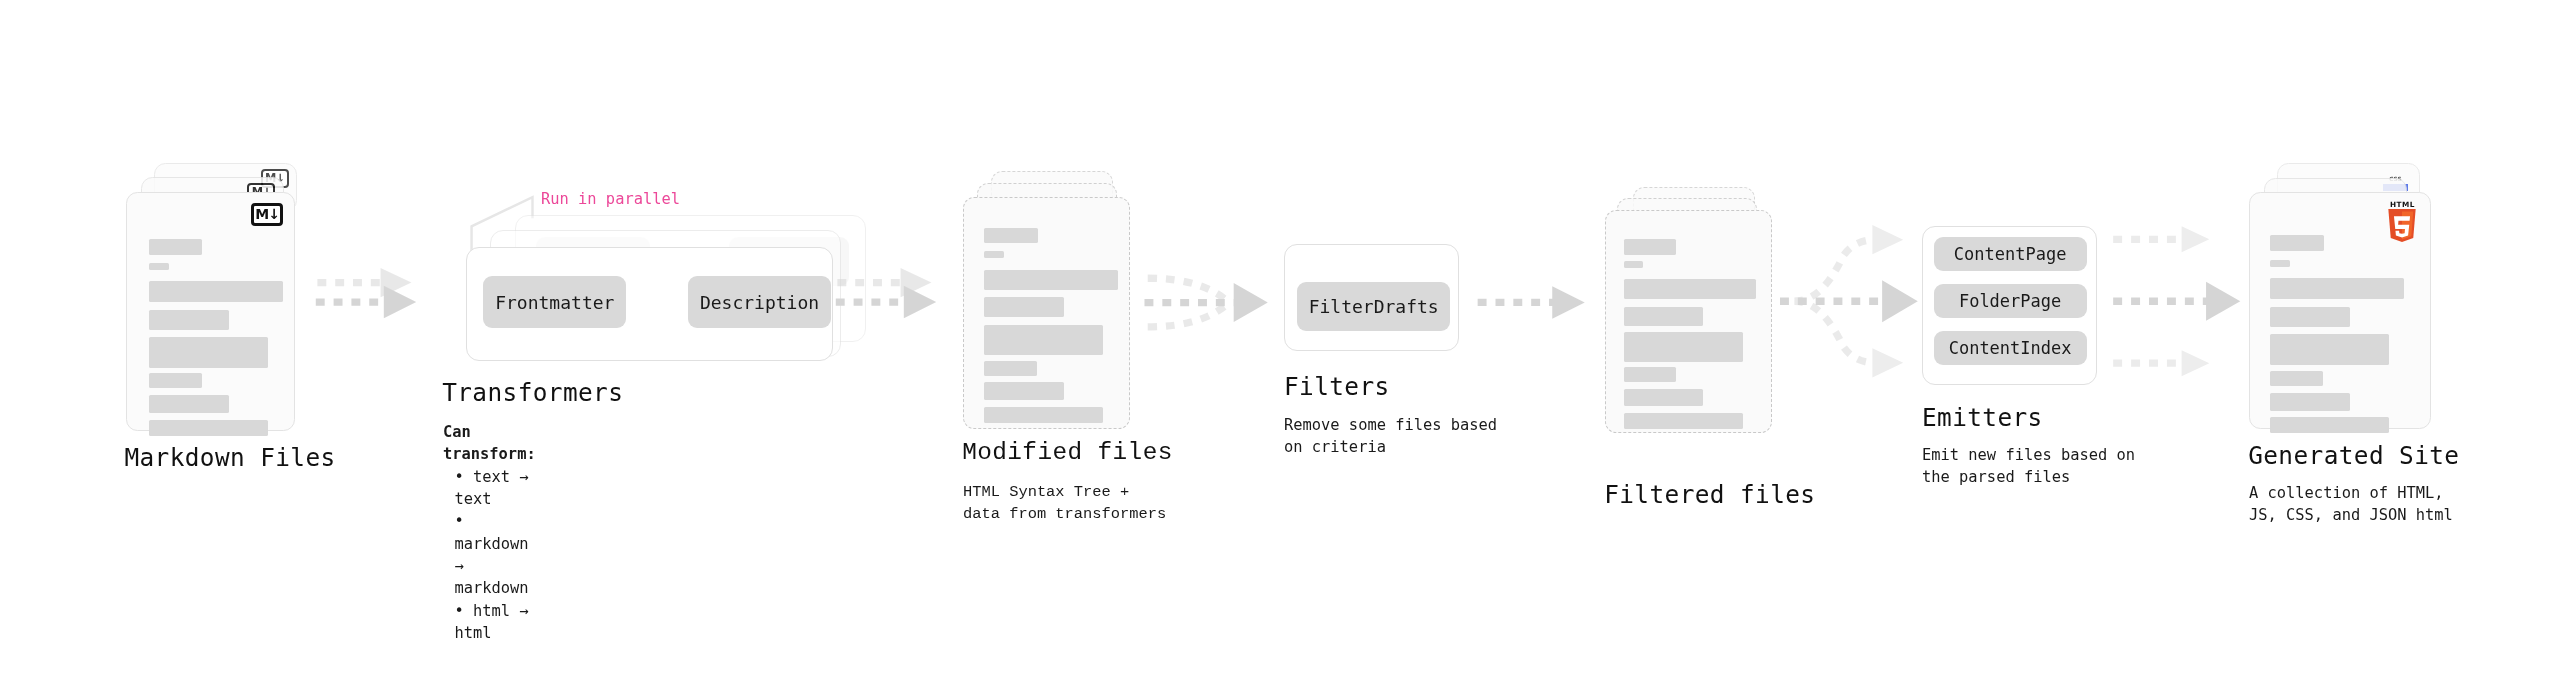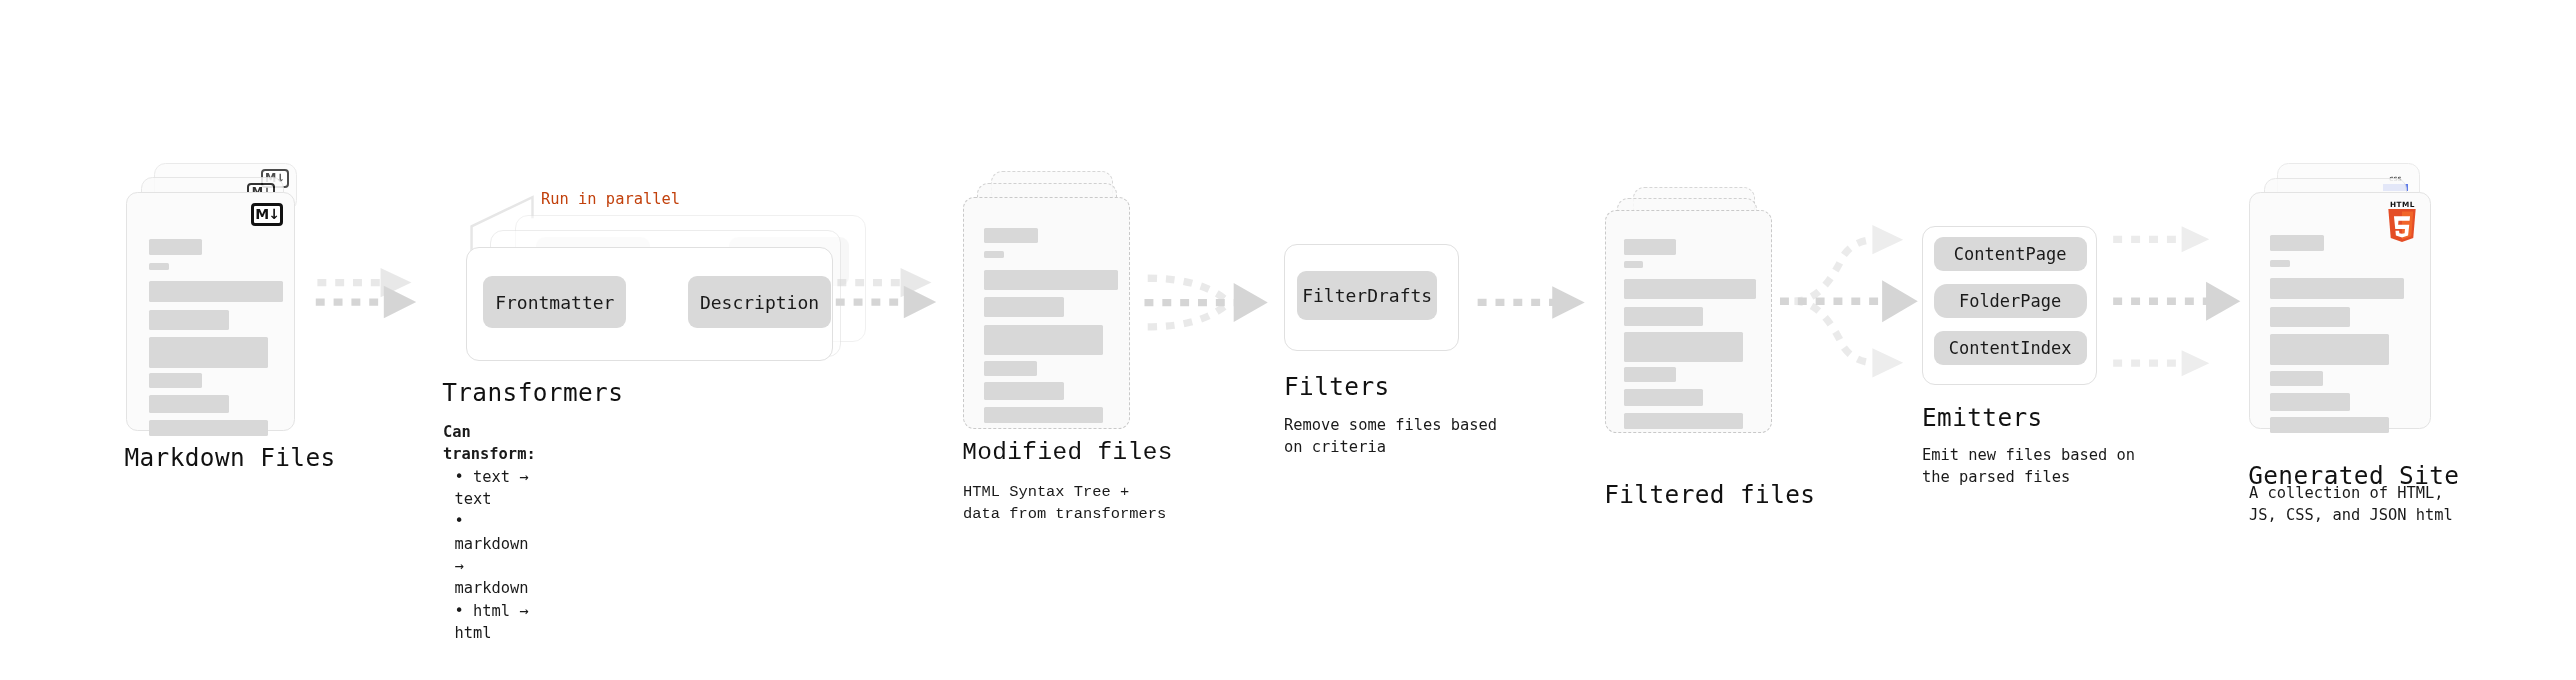--- a/index.html
+++ b/index.html
@@ -65,21 +65,21 @@
     position:absolute;font-size:24.4px;color:#111;white-space:nowrap;letter-spacing:0.4px;
   }
   .sub{
     position:absolute;font-size:15.4px;color:#1a1a1a;line-height:1.45;white-space:nowrap;
   }
   .sub .b{display:block;}
   .bullets{position:absolute;font-size:15.4px;color:#1a1a1a;line-height:1.45;}
   .bullets .hd{display:block;font-weight:bold;}
   .bullets .li{display:block;padding-left:11.4px;}
 
-  .note{position:absolute;font-size:15.4px;color:#c2410c;white-space:nowrap;}
+  .note{position:absolute;font-size:15.4px;color:#ec4899;white-space:nowrap;}
 
   svg{display:block;overflow:visible;}
   .arrowlayer{position:absolute;pointer-events:none;}
 </style>
 </head>
 <body>
 
 <div class="stage">
 
   <div class="panel" style="left:126px;top:163px;">
@@ -216,21 +216,21 @@
       </g>
       <g fill="none" stroke="#d5d5d5" stroke-width="9" stroke-dasharray="11 11">
         <path d="M8 72 H120"></path>
       </g>
       <polygon points="118,48 160,72 118,96" fill="#d5d5d5"></polygon>
     </svg>
   </div>
 
   <div class="panel" style="left:1284px;top:244px;">
     <div class="groupbox" style="left:0;top:0;width:175px;height:107px;">
-      <div class="pill" style="left:12.2px;top:26px;width:140px;height:49px;">FilterDrafts</div>
+      <div class="pill" style="left:12.2px;top:37px;width:153px;height:49px;">FilterDrafts</div>
     </div>
     <div class="title" style="left:0px;top:128px;">Filters</div>
     <div class="sub" style="left:0px;top:170px;">
       <span class="b">Remove some files based</span>
       <span class="b">on criteria</span>
     </div>
   </div>
 
   <div class="arrowlayer" style="left:1471px;top:270px;">
     <svg width="122" height="73" viewBox="0 0 150 90">
@@ -270,21 +270,21 @@
       <g fill="none" stroke="#d5d5d5" stroke-width="9" stroke-dasharray="11 11">
         <path d="M0 96 H130"></path>
       </g>
       <polygon points="126,70 170,96 126,122" fill="#d5d5d5"></polygon>
     </svg>
   </div>
 
   <div class="panel" style="left:1922px;top:226px;">
     <div class="groupbox" style="left:0;top:0;width:175px;height:159px;">
       <div class="pill" style="left:10.6px;top:9.8px;width:153px;height:34px;font-size:17px;">ContentPage</div>
-      <div class="pill" style="left:10.6px;top:57px;width:153px;height:34px;font-size:17px;border-radius:13px;">FolderPage</div>
+      <div class="pill" style="left:10.6px;top:57px;width:153px;height:34px;font-size:17px;">FolderPage</div>
       <div class="pill" style="left:10.6px;top:104px;width:153px;height:34px;font-size:17px;">ContentIndex</div>
     </div>
     <div class="title" style="left:0px;top:177px;">Emitters</div>
     <div class="sub" style="left:0px;top:218px;">
       <span class="b">Emit new files based on</span>
       <span class="b">the parsed files</span>
     </div>
   </div>
 
   <div class="arrowlayer" style="left:2105px;top:223px;">
@@ -328,21 +328,21 @@
         <div class="skel" style="left:20.3px;top:67px;width:19.5px;height:6.5px;"></div>
         <div class="skel" style="left:20.3px;top:85px;width:134px;height:21px;"></div>
         <div class="skel" style="left:20.3px;top:114px;width:80px;height:19.5px;"></div>
         <div class="skel" style="left:20.3px;top:141px;width:119px;height:31px;"></div>
         <div class="skel" style="left:20.3px;top:178px;width:53px;height:15.4px;"></div>
         <div class="skel" style="left:20.3px;top:200px;width:80px;height:18px;"></div>
         <div class="skel" style="left:20.3px;top:224px;width:119px;height:16.3px;"></div>
       </div>
     </div>
 
-    <div class="title" style="left:-0.8px;top:278px;margin-top:20px;">Generated Site</div>
+    <div class="title" style="left:-0.8px;top:278px;">Generated Site</div>
     <div class="sub" style="left:0px;top:319px;">
       <span class="b">A collection of HTML,</span>
       <span class="b">JS, CSS, and JSON html</span>
     </div>
   </div>
 
 </div>
 
 
 </body></html>

